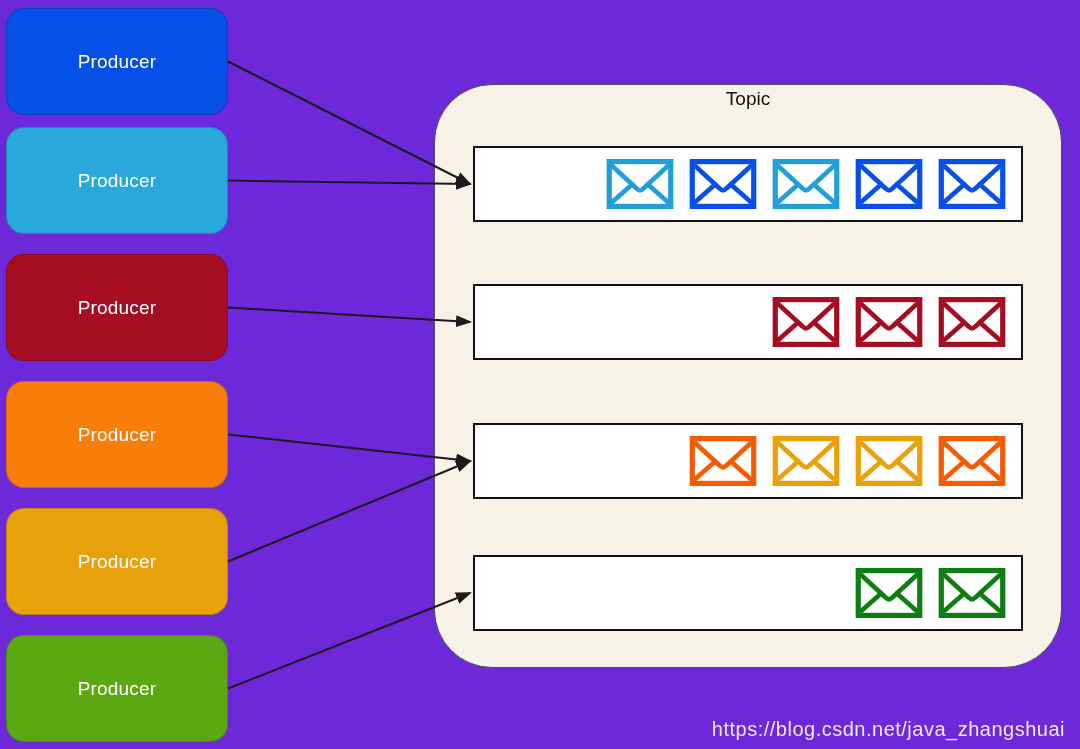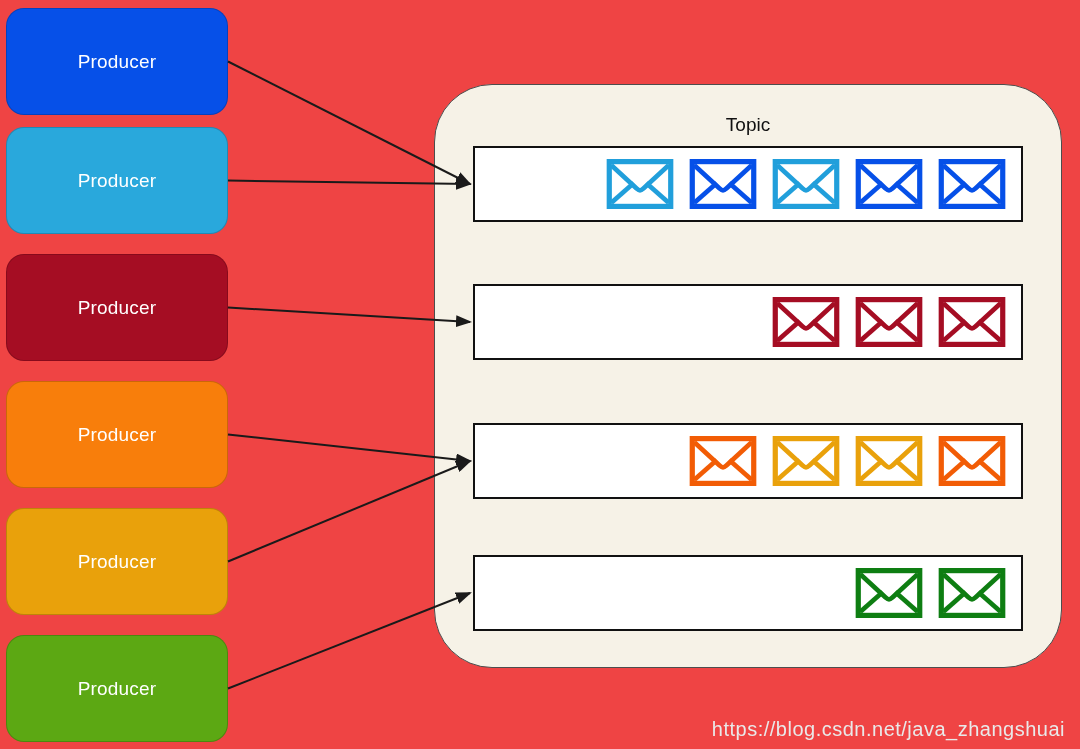--- a/index.html
+++ b/index.html
@@ -1,34 +1,34 @@
 <!DOCTYPE html>
 <html><head>
 <meta charset="utf-8">
 <style>
   html,body{margin:0;padding:0;background:#ffffff;}
   .canvas{
-    position:relative;width:1080px;height:749px;background:#ef4444;overflow:hidden;
+    position:relative;width:1080px;height:749px;background:#6d28d9;overflow:hidden;
     font-family:"Liberation Sans",sans-serif;
   }
   
   .producer{
     position:absolute;left:6px;width:222px;height:107px;border-radius:18px;
     display:flex;align-items:center;justify-content:center;
     border:1px solid rgba(0,0,0,0.18);box-sizing:border-box;
   }
   .producer .plabel{color:#ffffff;font-size:19px;letter-spacing:0.2px;}
   
   .topic{
     position:absolute;left:434px;top:84px;width:628px;height:584px;
     background:#F6F2E7;border:1.6px solid #4d4d4d;border-radius:58px;
     box-sizing:border-box;
   }
   .topic-label{
-    position:absolute;top:29px;left:0;width:100%;text-align:center;
+    position:absolute;top:3px;left:0;width:100%;text-align:center;
     color:#111111;font-size:19px;
   }
   .partition{
     position:absolute;left:38px;width:550px;height:76px;background:#ffffff;
     border:2.5px solid #111111;box-sizing:border-box;
     display:flex;align-items:center;justify-content:flex-end;
     gap:15px;padding-right:15px;
   }
   .envelope{width:68px;height:50px;flex:0 0 auto;}
   

